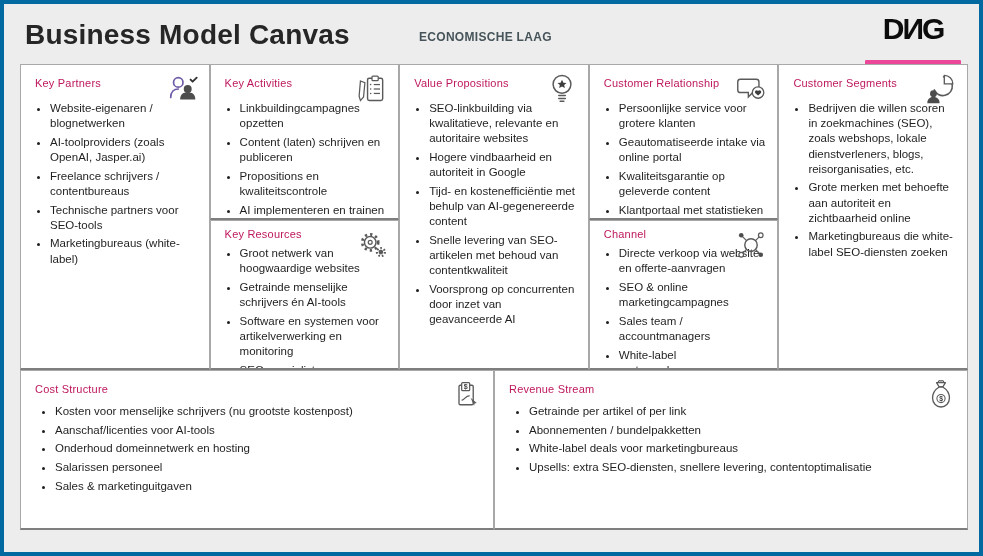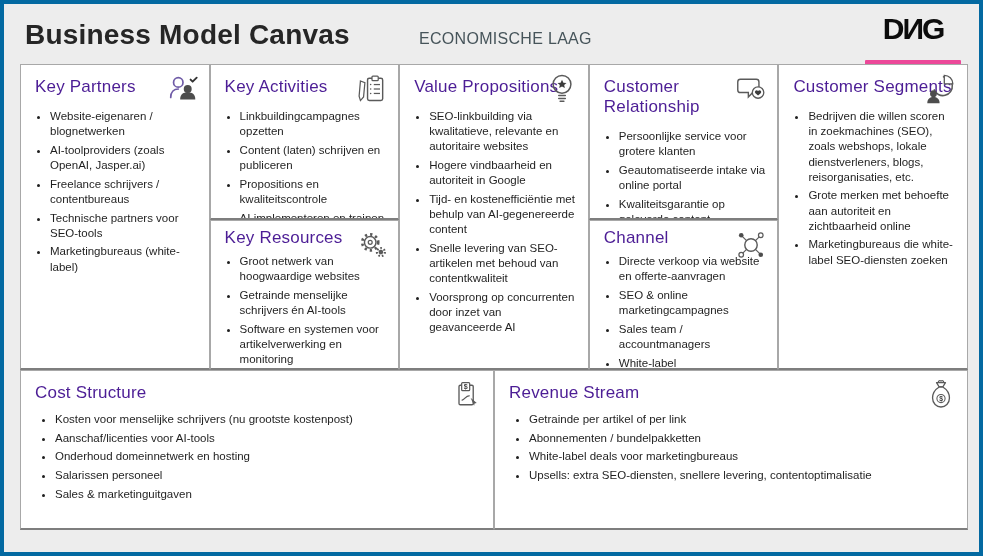--- a/index.html
+++ b/index.html
@@ -13,21 +13,21 @@
     overflow:hidden;
   }
   
   .header { position:absolute; left:0; top:0; width:100%; height:56px; }
   .main-title {
     position:absolute; left:21px; top:15px;
     font-size:28px; font-weight:700; color:#262626; letter-spacing:0.2px;
   }
   .sub-title {
     position:absolute; left:415px; top:26px;
-    font-size:16px; font-weight:400; color:#46545a; letter-spacing:0.3px;
+    font-size:12px; font-weight:700; color:#46545a; letter-spacing:0.3px;
   }
   .logo { position:absolute; right:18px; top:10px; width:96px; text-align:center; }
   .logo-text {
     font-size:30px; font-weight:800; color:#0c0c0c; letter-spacing:-2px; line-height:30px;
   }
   .logo-band {
     margin-top:16px; background:#ec4899; color:#ffffff;
     font-size:12px; font-weight:700; letter-spacing:0.4px;
     padding:2px 2px 3px 2px; border-radius:1px;
   }
@@ -49,21 +49,21 @@
   .kp { grid-column:1/3;  grid-row:1/3; }
   .ka { grid-column:3/5;  grid-row:1; }
   .kr { grid-column:3/5;  grid-row:2; padding-top:7px; }
   .vp { grid-column:5/7;  grid-row:1/3; }
   .cr { grid-column:7/9;  grid-row:1; }
   .ch { grid-column:7/9;  grid-row:2; padding-top:7px; }
   .cs { grid-column:9/11; grid-row:1/3; }
   .co { grid-column:1/6;  grid-row:3; }
   .re { grid-column:6/11; grid-row:3; }
   .box h2 {
-    font-size:17px; font-weight:400; color:#4c1d95; letter-spacing:0.2px;
+    font-size:11px; font-weight:400; color:#be185d; letter-spacing:0.2px;
     margin:2px 0 0 2px;
   }
   .kr h2, .ch h2 { margin-top:0; }
   .box .icon {
     position:absolute; top:7px; right:9px; width:34px; height:34px;
     display:flex; align-items:center; justify-content:center;
   }
   .box ul {
     margin:12px 0 0 17px; color:#1f1f1f;
   }

